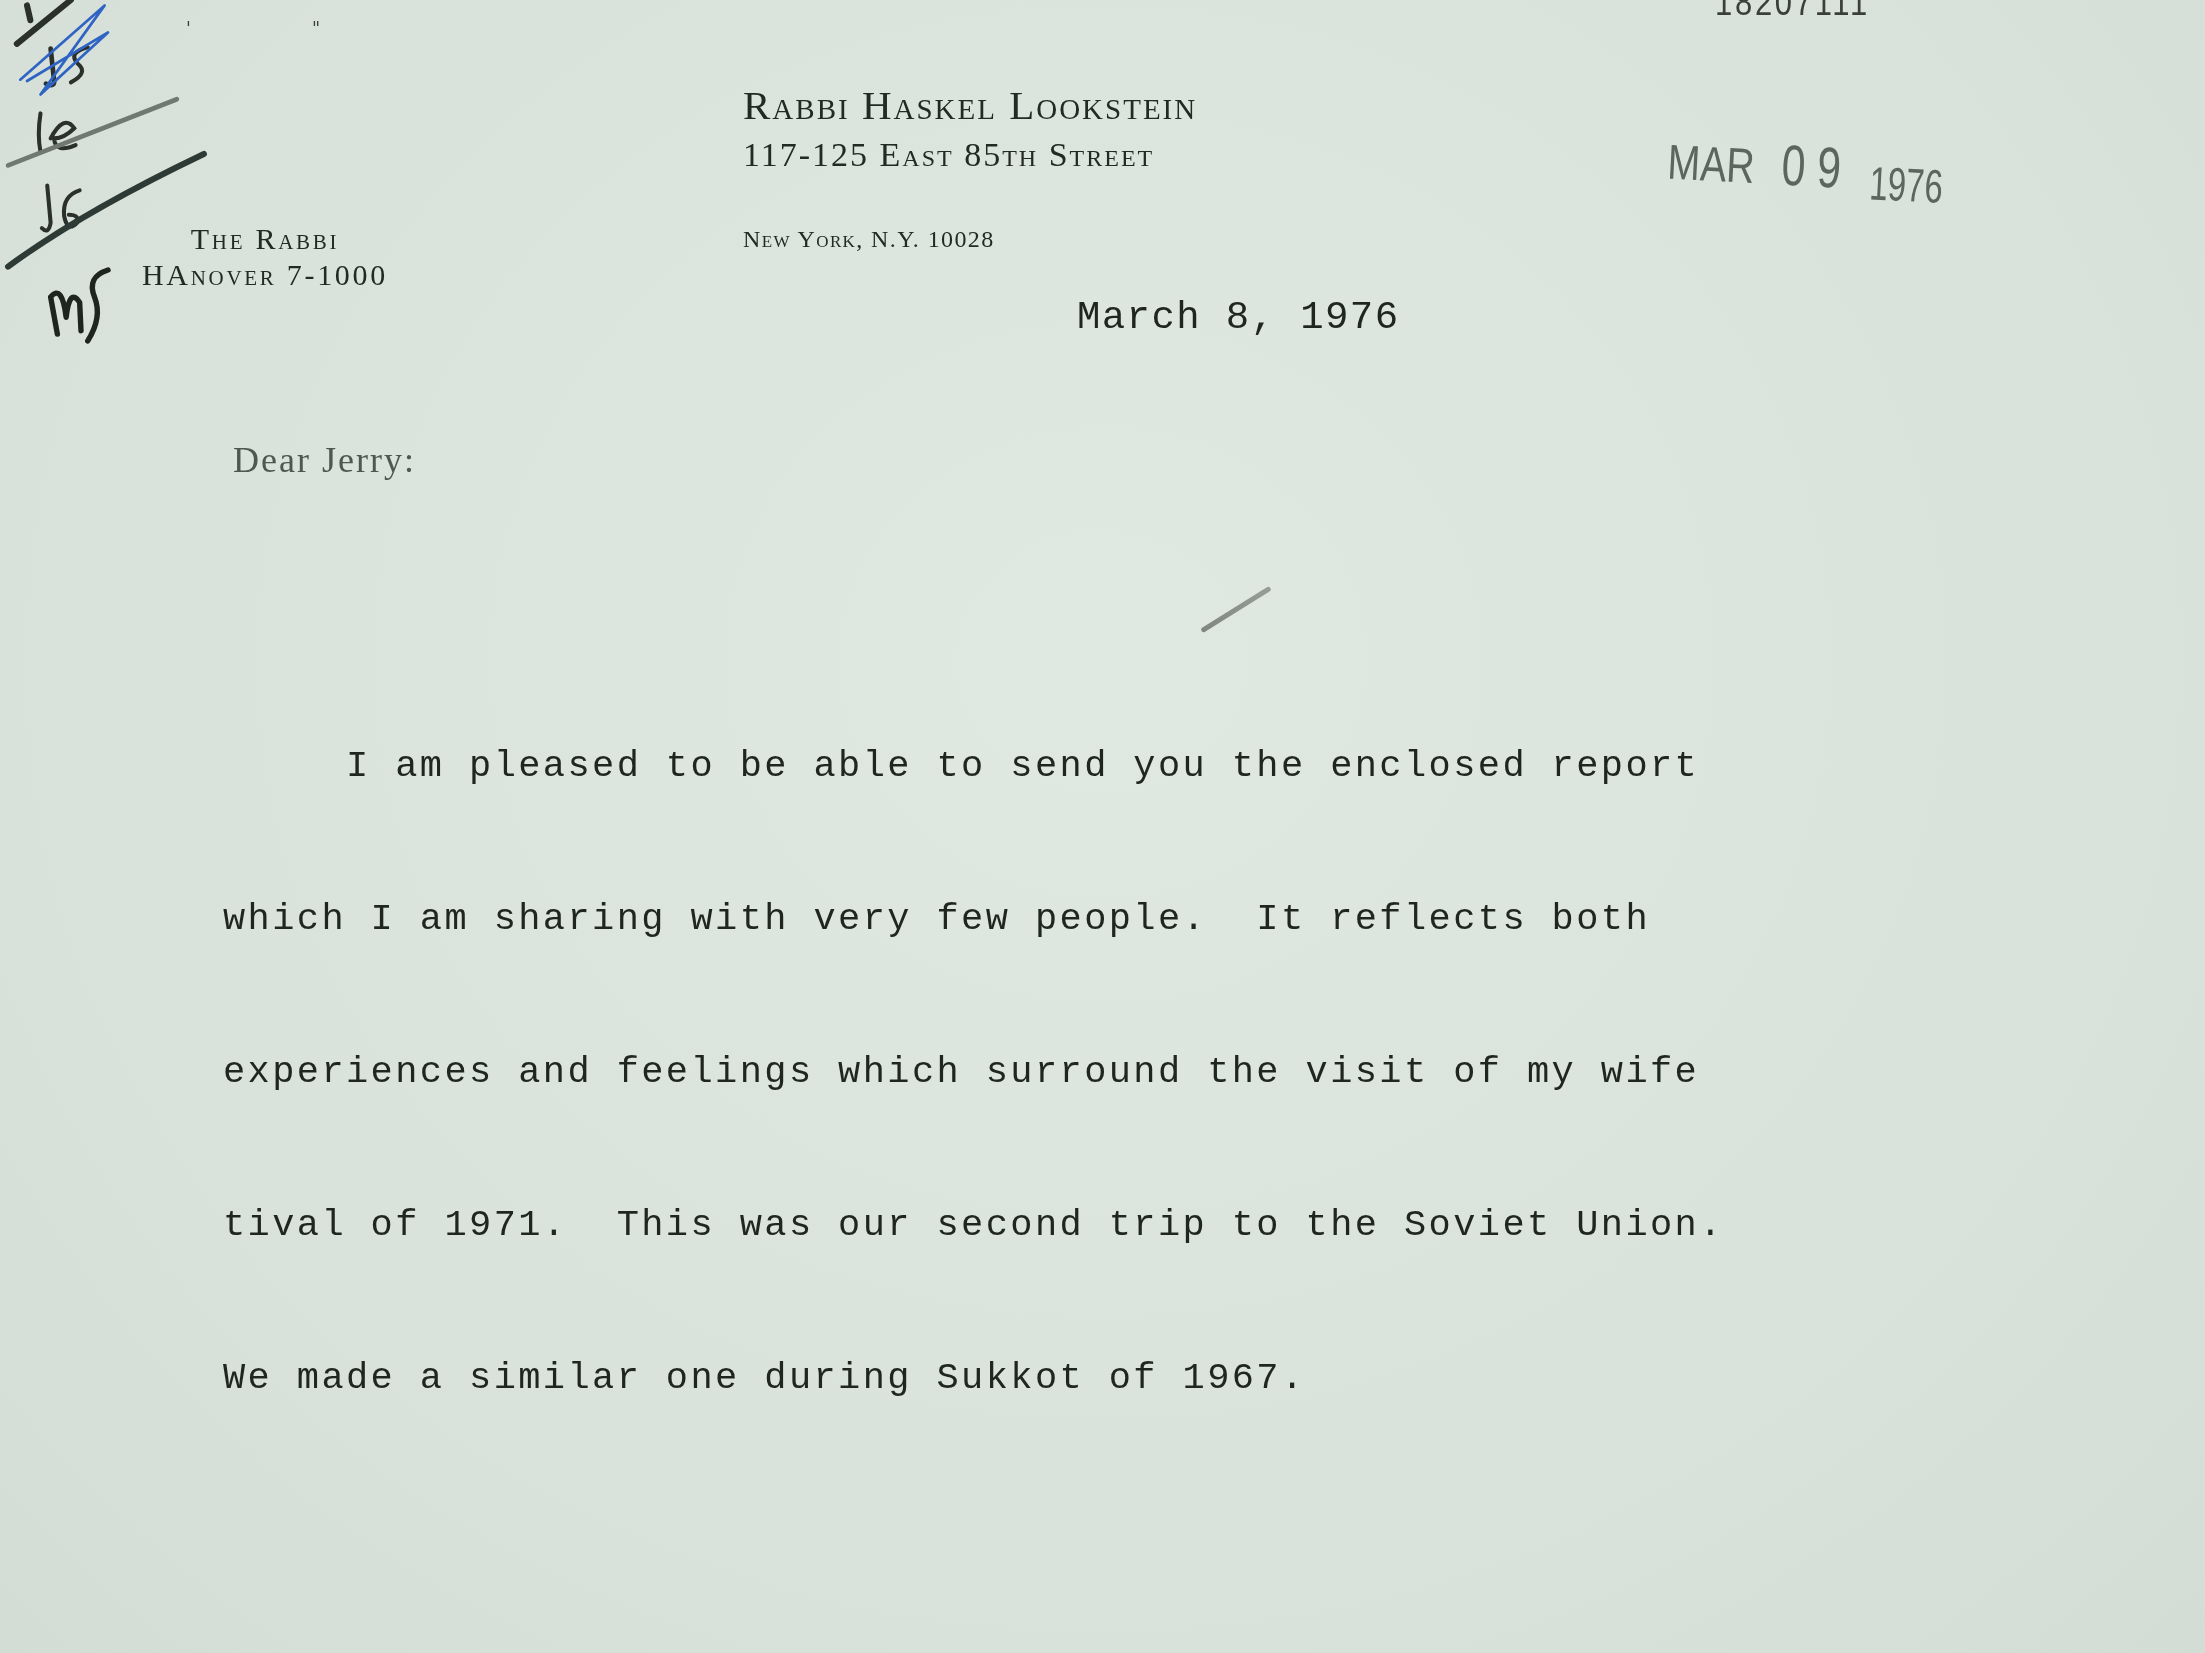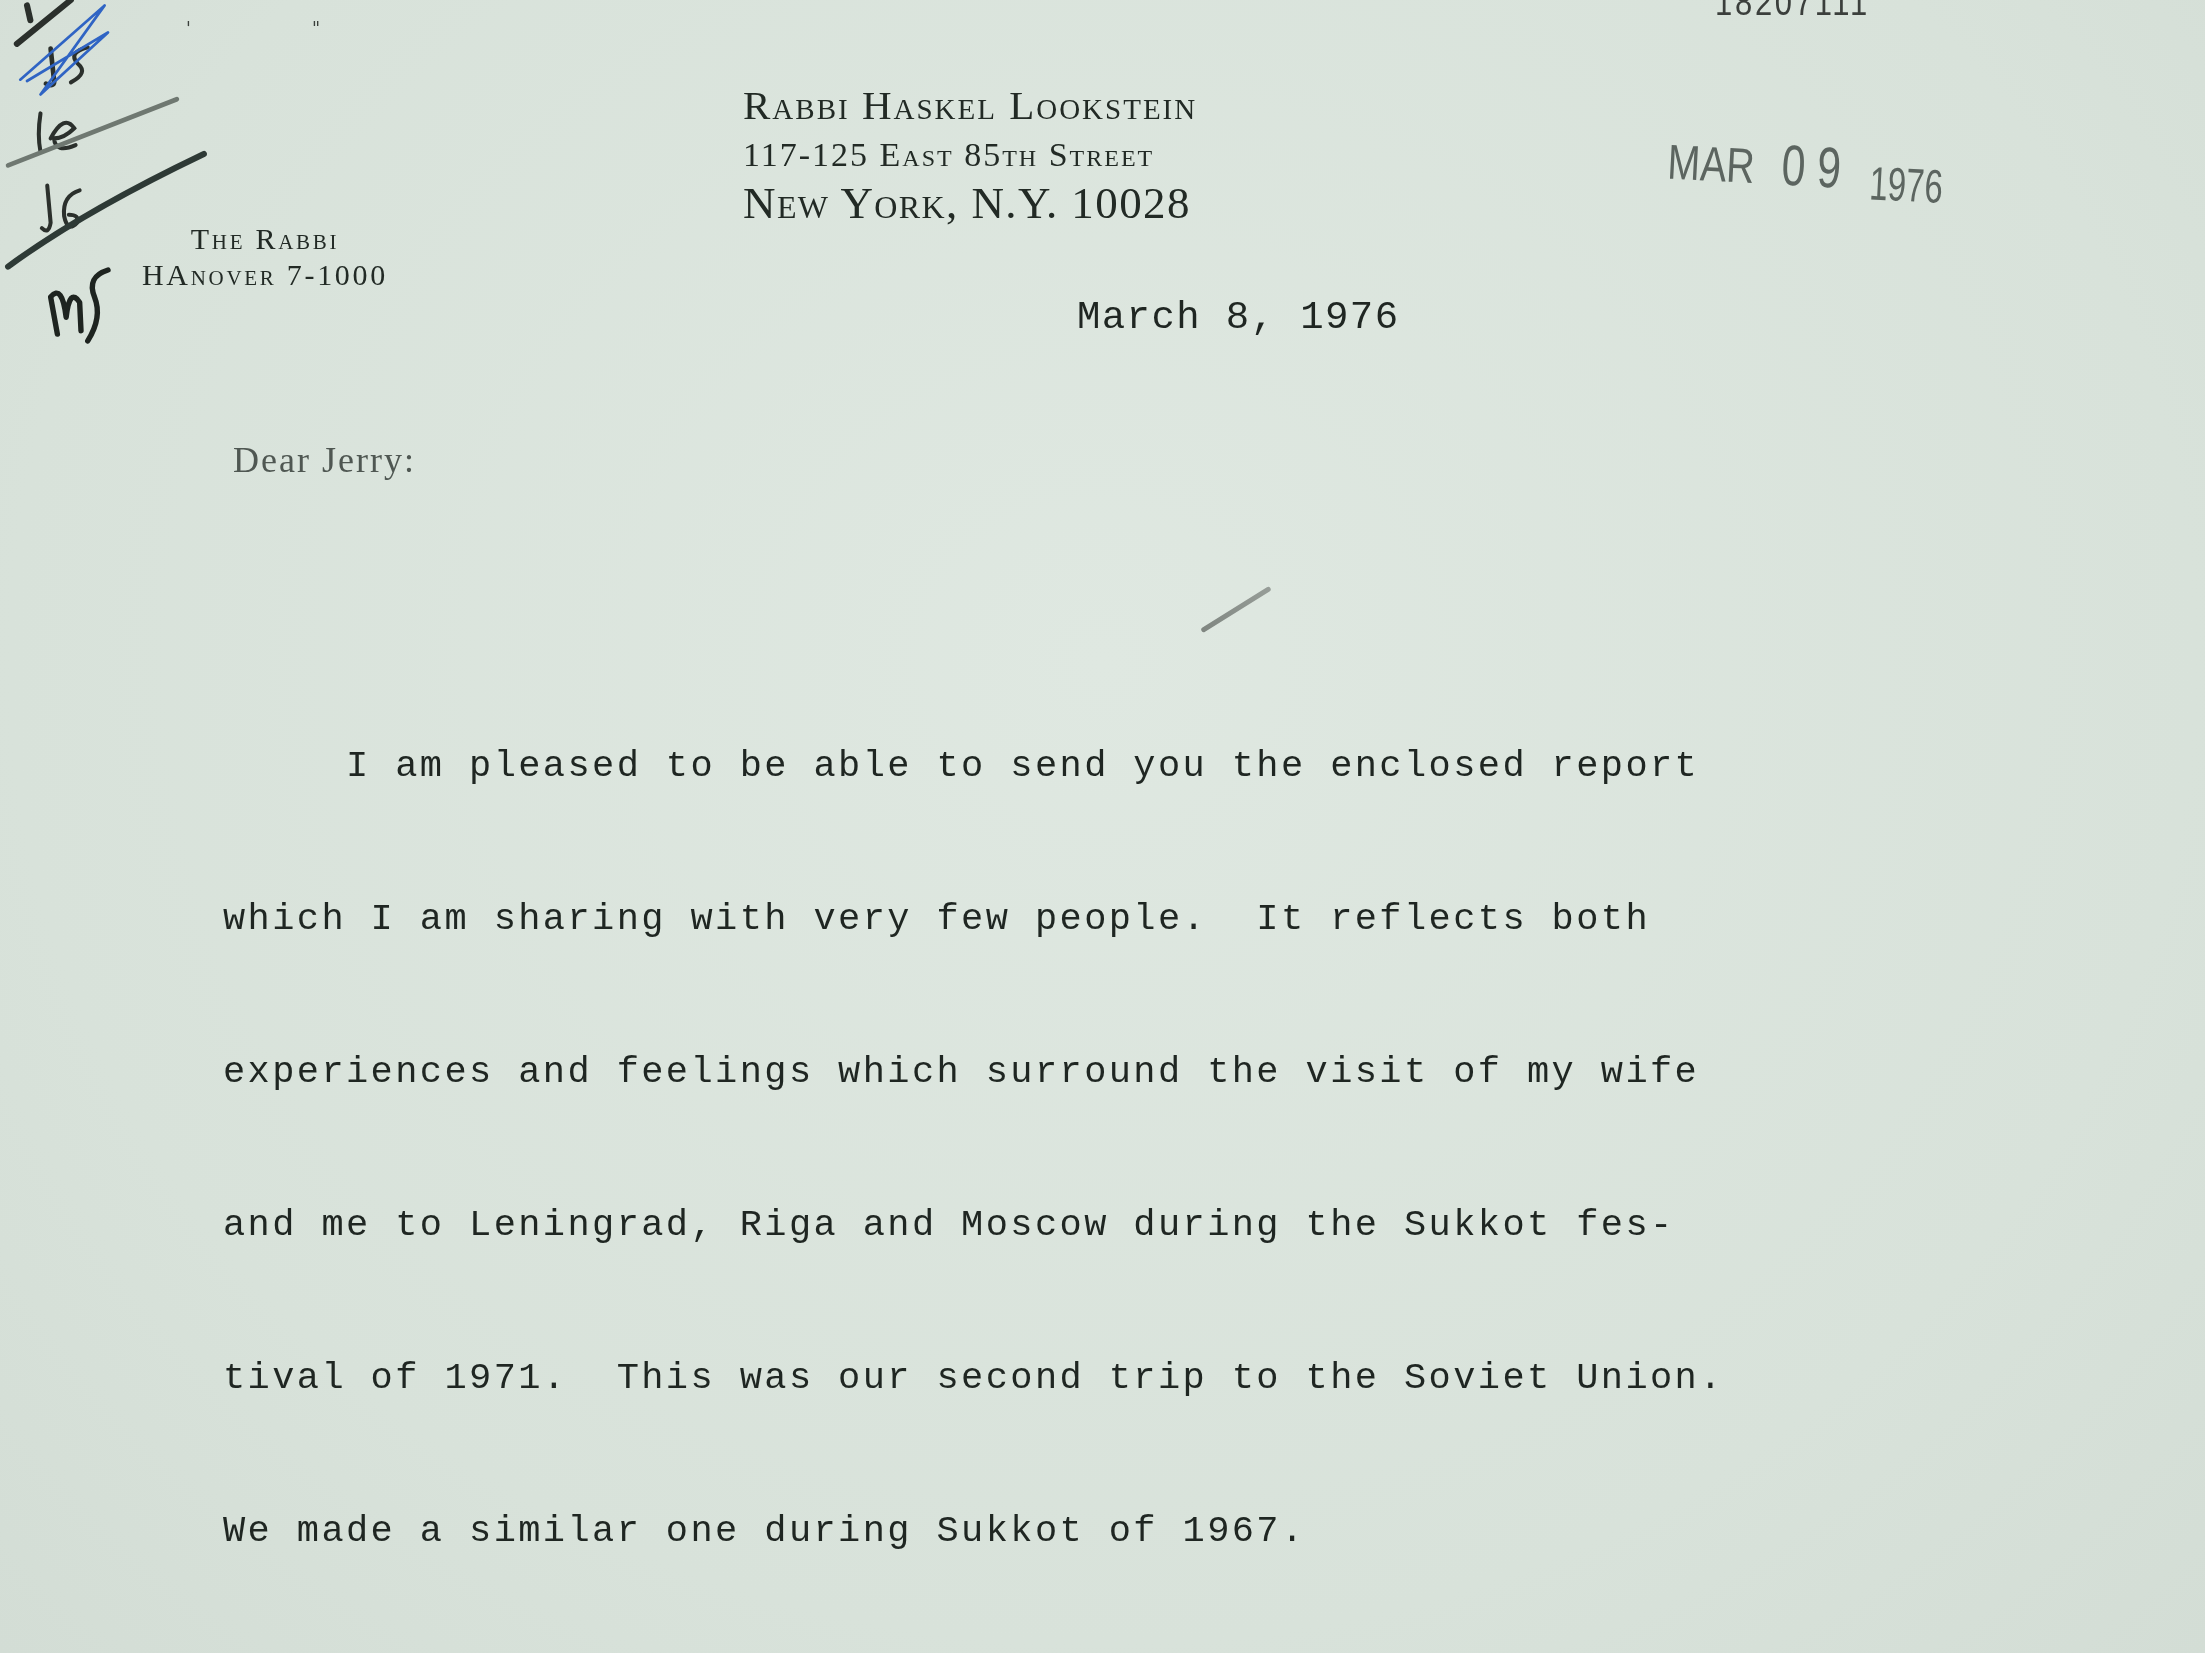--- a/index.html
+++ b/index.html
@@ -57,23 +57,24 @@
       font-size: 41px;
       letter-spacing: 2px;
       line-height: 49px;
     }
     .letterhead .street {
       font-size: 34px;
       letter-spacing: 2px;
       line-height: 49px;
     }
     .letterhead .city {
-      font-size: 45px;
+      font-size: 24px;
       letter-spacing: 1.4px;
       line-height: 49px;
+      margin-top: 36px;
     }
     .study-block {
       position: absolute;
       left: 142px; top: 221px;
       font-family: "Liberation Serif", "DejaVu Serif", serif;
       font-variant: small-caps;
       font-size: 30px;
       letter-spacing: 2.7px;
       line-height: 36px;
       color: #222a25;
@@ -183,21 +184,20 @@
 
   <div class="salutation">Dear Jerry:</div>
 
   <div class="pencil-slash"></div>
 
   <div class="body-text">
     <div class="paragraph">
       <span class="line">     I am pleased to be able to send you the enclosed report</span>
       <span class="line">which I am sharing with very few people.  It reflects both</span>
       <span class="line">experiences and feelings which surround the visit of my wife</span>
-      <span class="line">and me to Leningrad, Riga and Moscow during the Sukkot fes-</span>
       <span class="line">tival of 1971.  This was our second trip to the Soviet Union.</span>
       <span class="line">We made a similar one during Sukkot of 1967.</span>
     </div>
     
     
   </div>
 
 </div>
 
 

